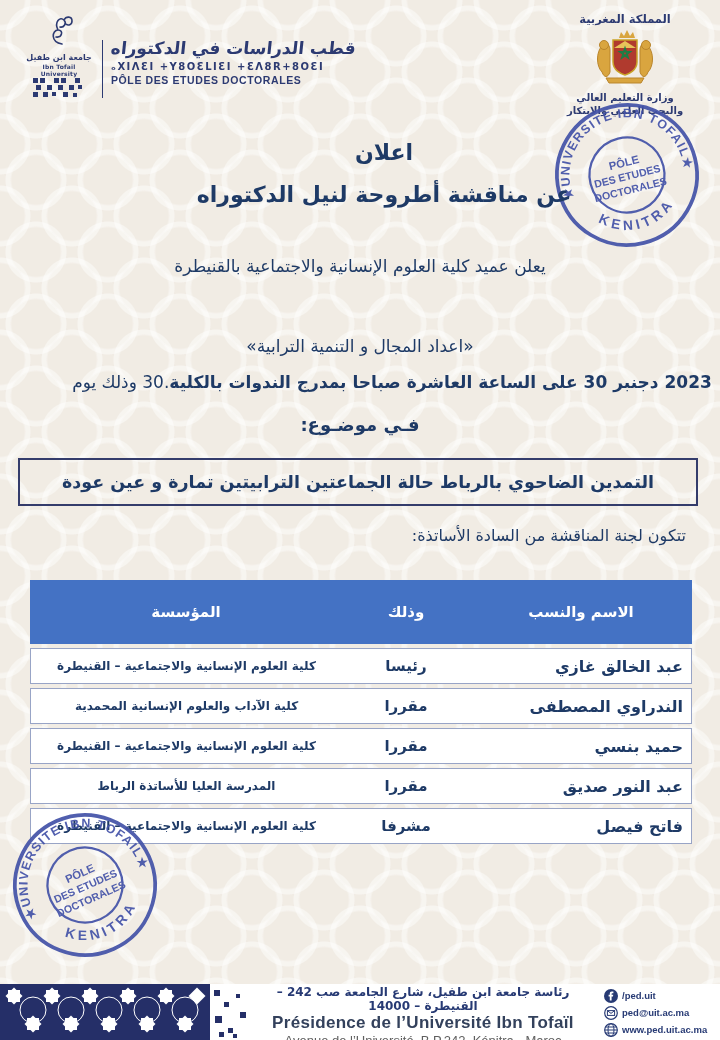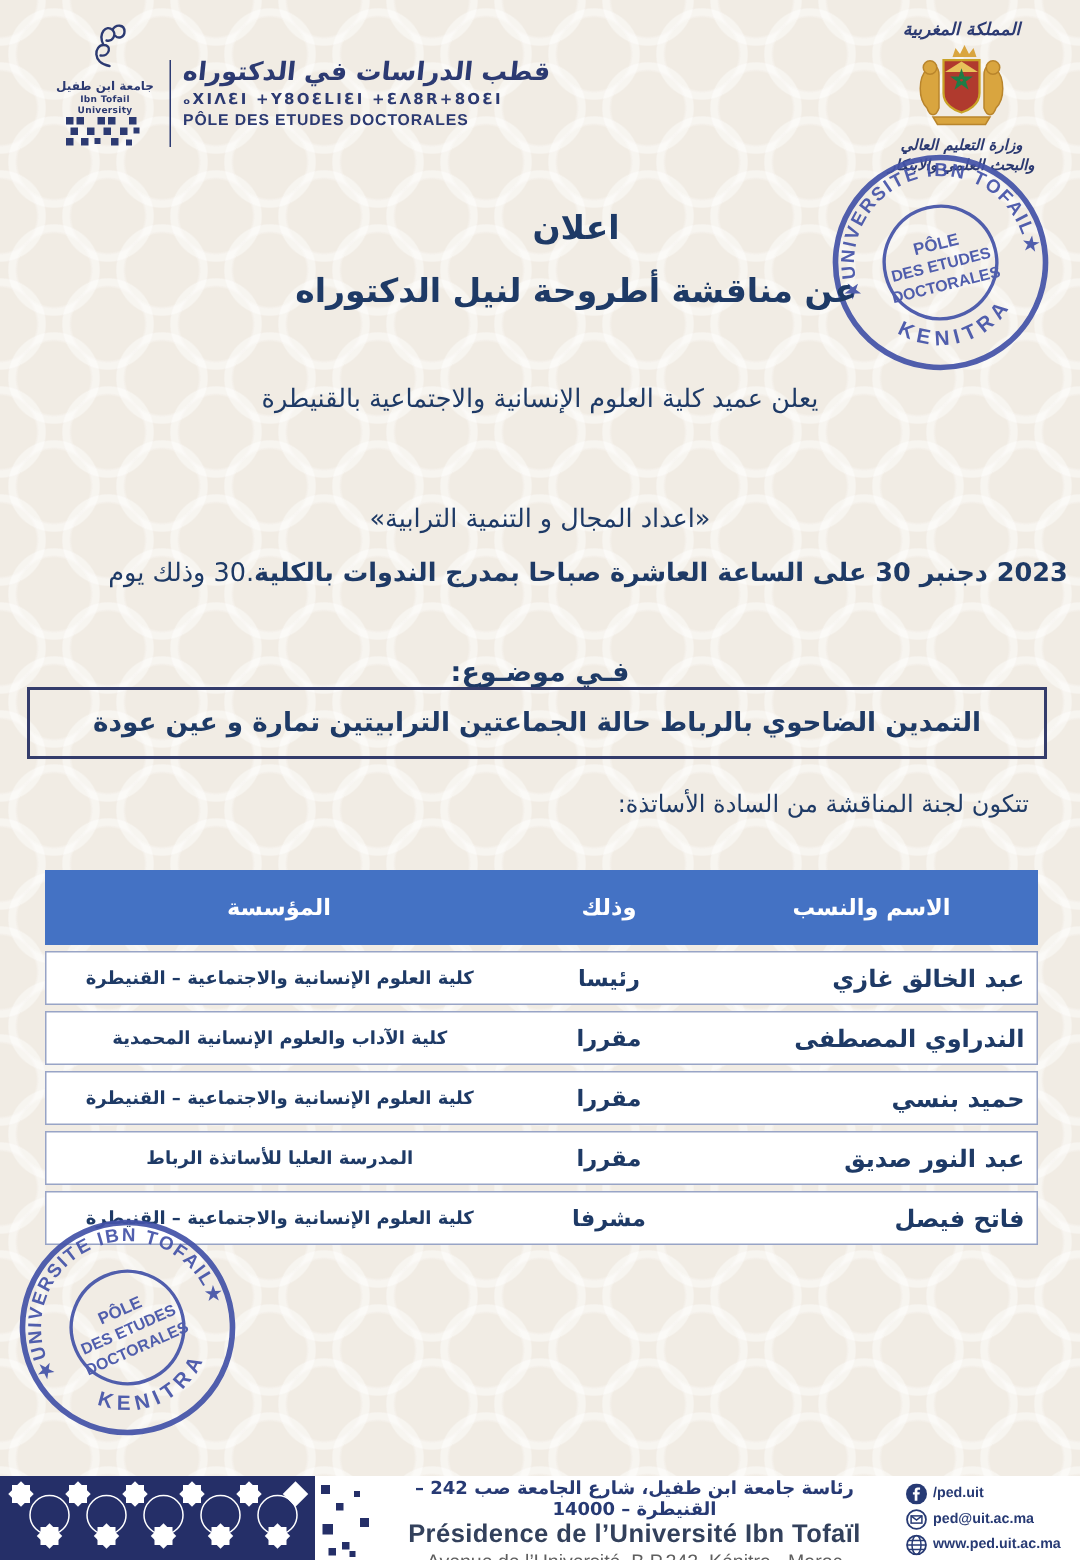--- a/index.html
+++ b/index.html
@@ -8,47 +8,47 @@
     color:#1e3a66;
     font-family:"DejaVu Sans",sans-serif;
     background:
       radial-gradient(circle, rgba(255,255,255,0) 24px, rgba(255,255,255,.45) 26px, rgba(255,255,255,.45) 30px, rgba(255,255,255,0) 31px) 0 0/72px 72px,
       radial-gradient(circle, rgba(255,255,255,0) 24px, rgba(255,255,255,.45) 26px, rgba(255,255,255,.45) 30px, rgba(255,255,255,0) 31px) 36px 36px/72px 72px,
       #f1ece4;
   }
   .abs{position:absolute;}
   
   .logo{left:24px;top:14px;display:flex;align-items:flex-start;gap:8px;}
-  .emblem{width:70px;text-align:center;margin-left:11px;}
+  .emblem{width:70px;text-align:center;}
   .emblem .ar{font-size:8px;font-weight:bold;color:#2c3a72;line-height:1.1;}
   .emblem .en{font-size:6px;font-weight:bold;color:#2c3a72;letter-spacing:.2px;}
   .logo-divider{width:1px;height:58px;background:#2c3a72;margin-top:26px;}
   .logo-text{padding-top:24px;}
   .logo-text .callig{font-size:17px;font-weight:bold;color:#2c3a72;transform:skewX(-6deg);}
   .logo-text .tif{font-size:10px;font-weight:bold;color:#2c3a72;letter-spacing:1.5px;font-family:"DejaVu Sans",sans-serif;margin-top:3px;}
   .logo-text .fr{font-size:10.5px;font-weight:bold;color:#2c3a72;letter-spacing:.6px;font-family:"Liberation Sans",sans-serif;margin-top:2px;}
   
-  .kingdom{right:4px;top:12px;width:150px;text-align:center;color:#2c3a72;font-style:italic;}
+  .kingdom{right:20px;top:12px;width:150px;text-align:center;color:#2c3a72;}
   .kingdom .t{font-size:11.5px;font-weight:bold;}
   .kingdom .m{font-size:10px;font-weight:bold;line-height:1.25;margin-top:2px;}
   
   .stamp{width:150px;height:150px;opacity:.92;}
   .stamp-right{left:552px;top:100px;transform:rotate(-14deg);}
   .stamp-left{left:10px;top:810px;transform:rotate(-24deg);}
   
   .center-line{left:0;width:720px;text-align:center;}
   .h-main{font-size:22px;font-weight:bold;margin-left:24px;}
   .body-line{font-size:17px;}
-  .bold{font-weight:bold;margin-top:24px;}
+  .bold{font-weight:bold;}
   .thesis-box{left:18px;top:458px;width:680px;box-sizing:border-box;border:2px solid #343c6b;
     padding:12px 6px;text-align:center;font-size:17.5px;font-weight:bold;}
   .jury-intro{right:34px;top:526px;font-size:16px;}
   
   table.jury{left:30px;top:576px;position:absolute;width:662px;border-collapse:separate;border-spacing:0 4px;}
-  table.jury th{background:#4472c4;color:#fff;font-size:15px;font-weight:bold;height:50px;padding:0 6px;}
+  table.jury th{background:#4472c4;color:#fff;font-size:15px;font-weight:bold;height:32px;padding:16px 6px;}
   table.jury td{background:#fff;border-top:1px solid #98a4c6;border-bottom:1px solid #98a4c6;height:30px;padding:2px 8px;}
   table.jury td:first-child{border-right:1px solid #98a4c6;}
   table.jury td:last-child{border-left:1px solid #98a4c6;}
   td.c-name{font-size:16px;font-weight:bold;text-align:right;padding-right:12px;}
   td.c-role{font-size:15px;font-weight:bold;text-align:center;}
   td.c-inst{font-size:12px;font-weight:bold;text-align:center;line-height:1.25;}
   
   .footer{left:0;bottom:0;width:720px;height:56px;background:#fff;}
   .footer-pattern{position:absolute;left:0;bottom:0;}
   .footer-center{position:absolute;left:252px;top:1px;width:342px;text-align:center;}

